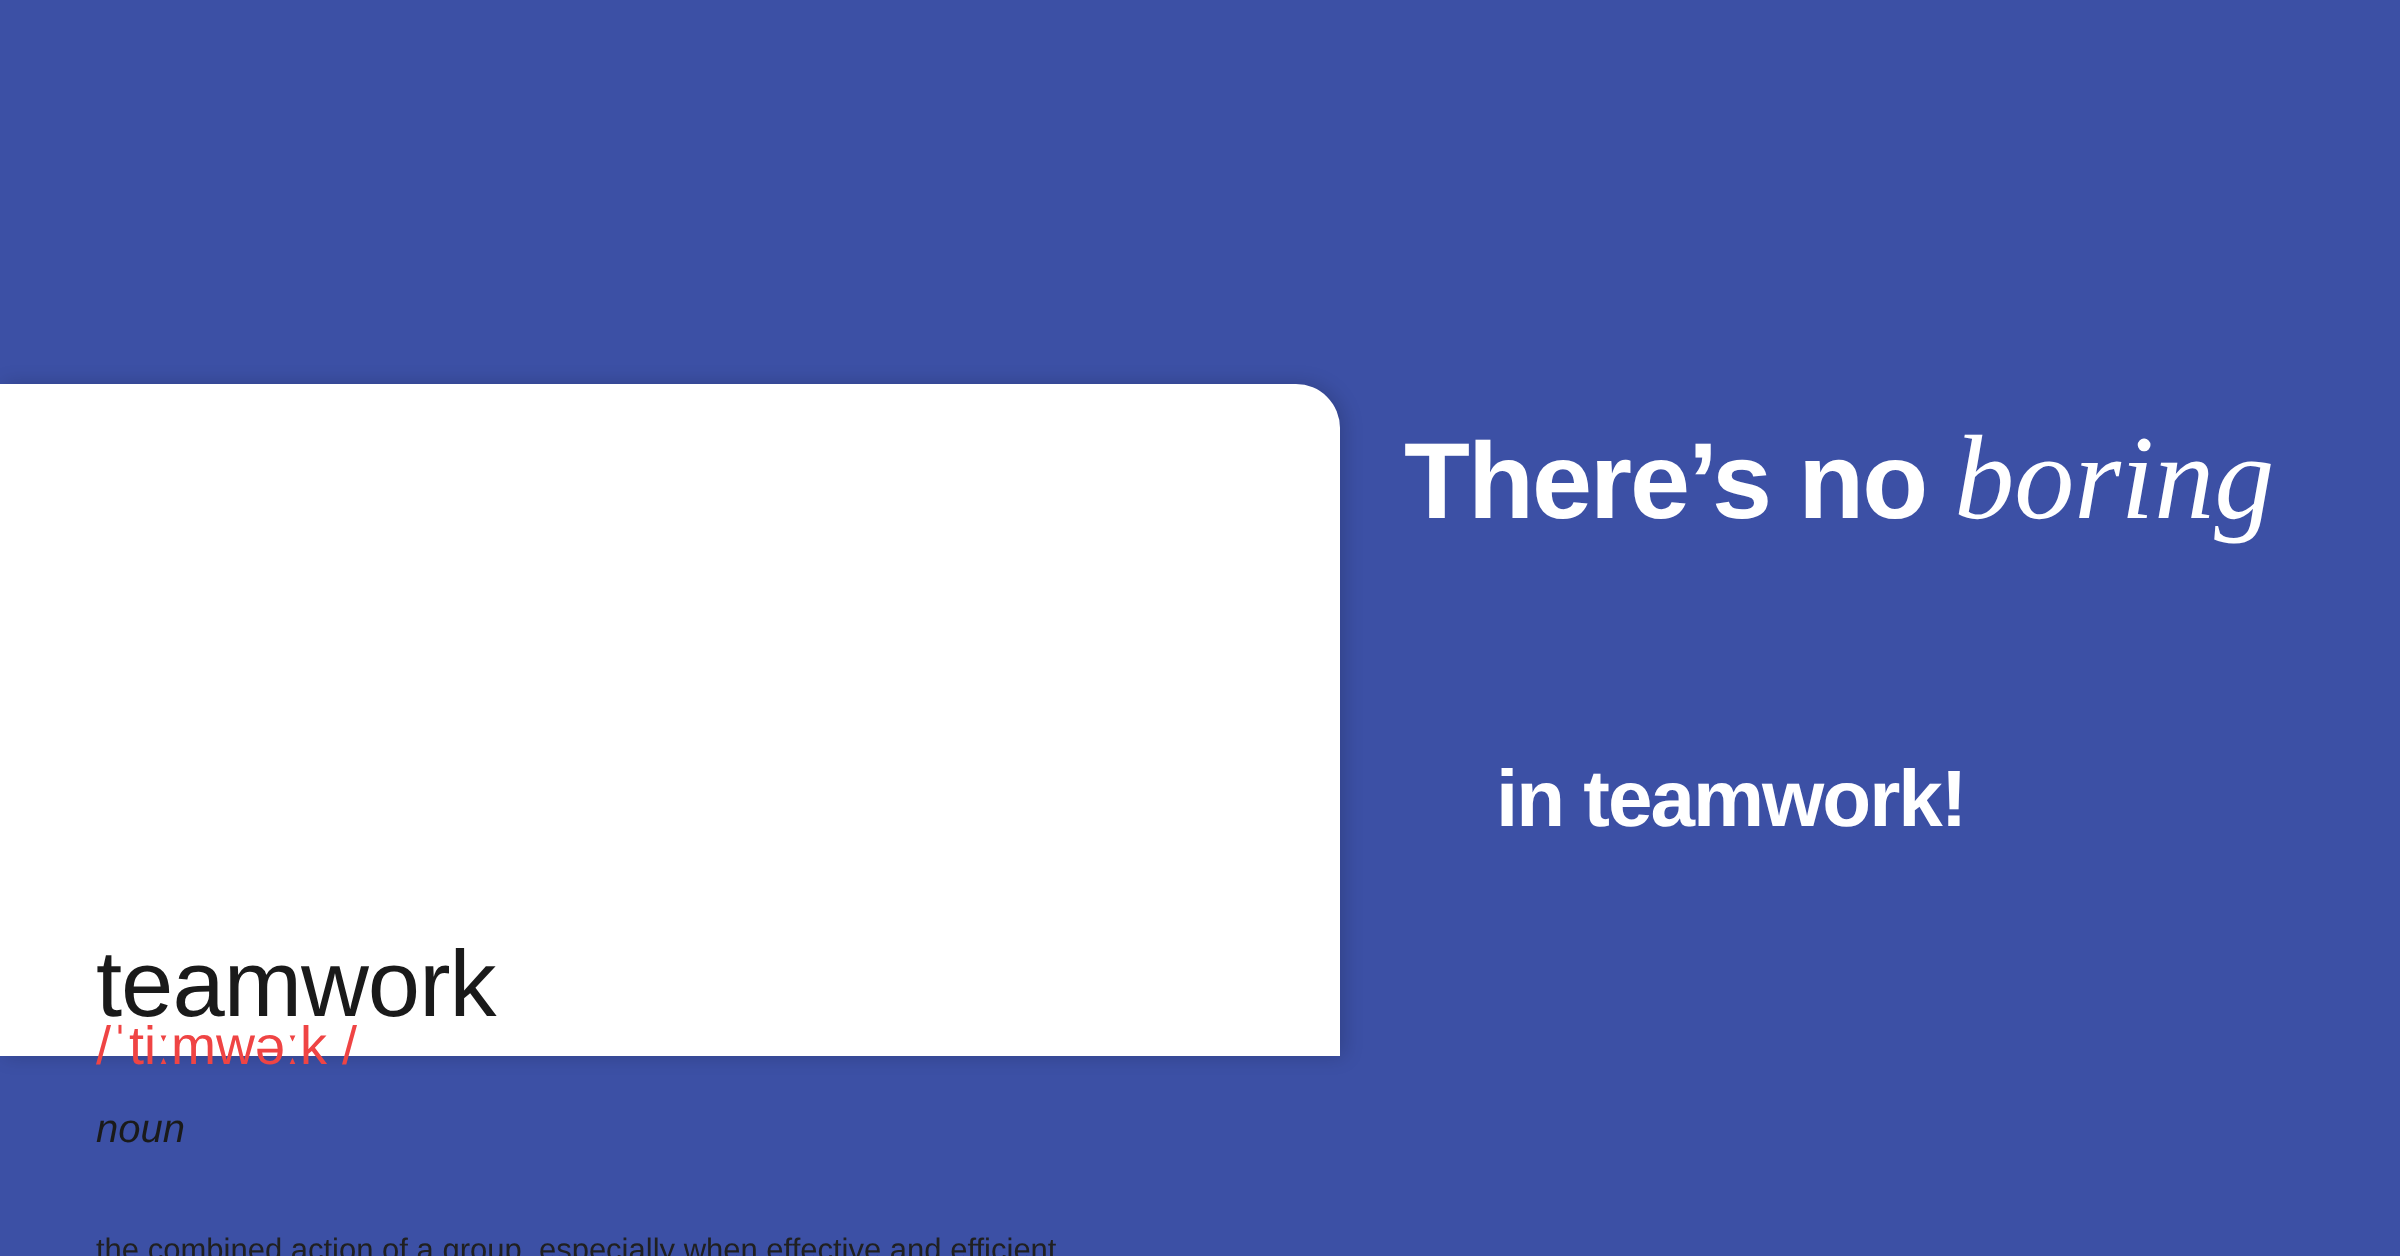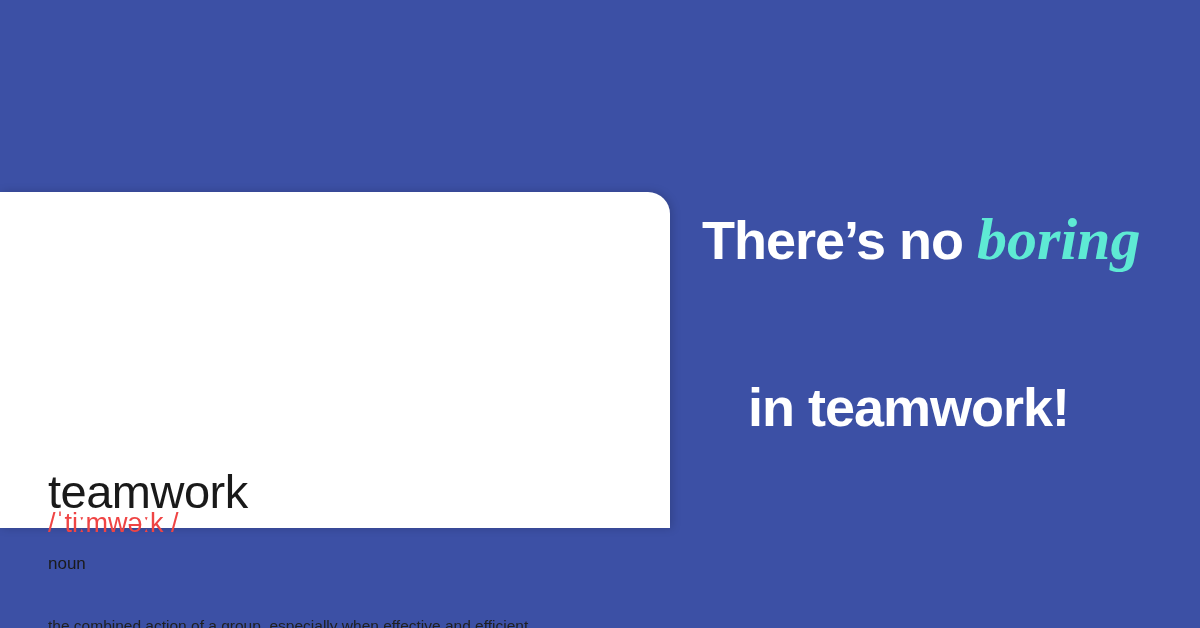--- a/index.html
+++ b/index.html
@@ -55,22 +55,23 @@
     line-height: 1;
     color: #ef4444;
     font-weight: 400;
     white-space: nowrap;
   }
 
   .pos {
     position: absolute;
     left: 48px;
     top: 363px;
-    font-size: 17px;
+    font-size: 20px;
     line-height: 1;
+    font-style: italic;
     color: #1a1a1a;
     white-space: nowrap;
   }
 
   .definition {
     position: absolute;
     left: 48px;
     top: 424px;
     width: 590px;
     font-size: 15.5px;
@@ -86,31 +87,31 @@
     font-size: 54px;
     font-weight: bold;
     line-height: 1.1;
     color: #ffffff;
     letter-spacing: -1px;
     white-space: nowrap;
   }
   .headline-1 .boring {
     font-family: "Liberation Serif", serif;
     font-style: italic;
-    font-weight: bold;
-    color: #5eead4;
+    font-weight: normal;
+    color: #ffffff;
     letter-spacing: 0px;
     font-size: 60px;
   }
 
   .headline-2 {
     position: absolute;
     left: 748px;
     top: 378px;
-    font-size: 54px;
+    font-size: 40px;
     font-weight: bold;
     line-height: 1.1;
     color: #ffffff;
     letter-spacing: -1px;
     white-space: nowrap;
   }
 </style>
 </head>
 <body>
 

